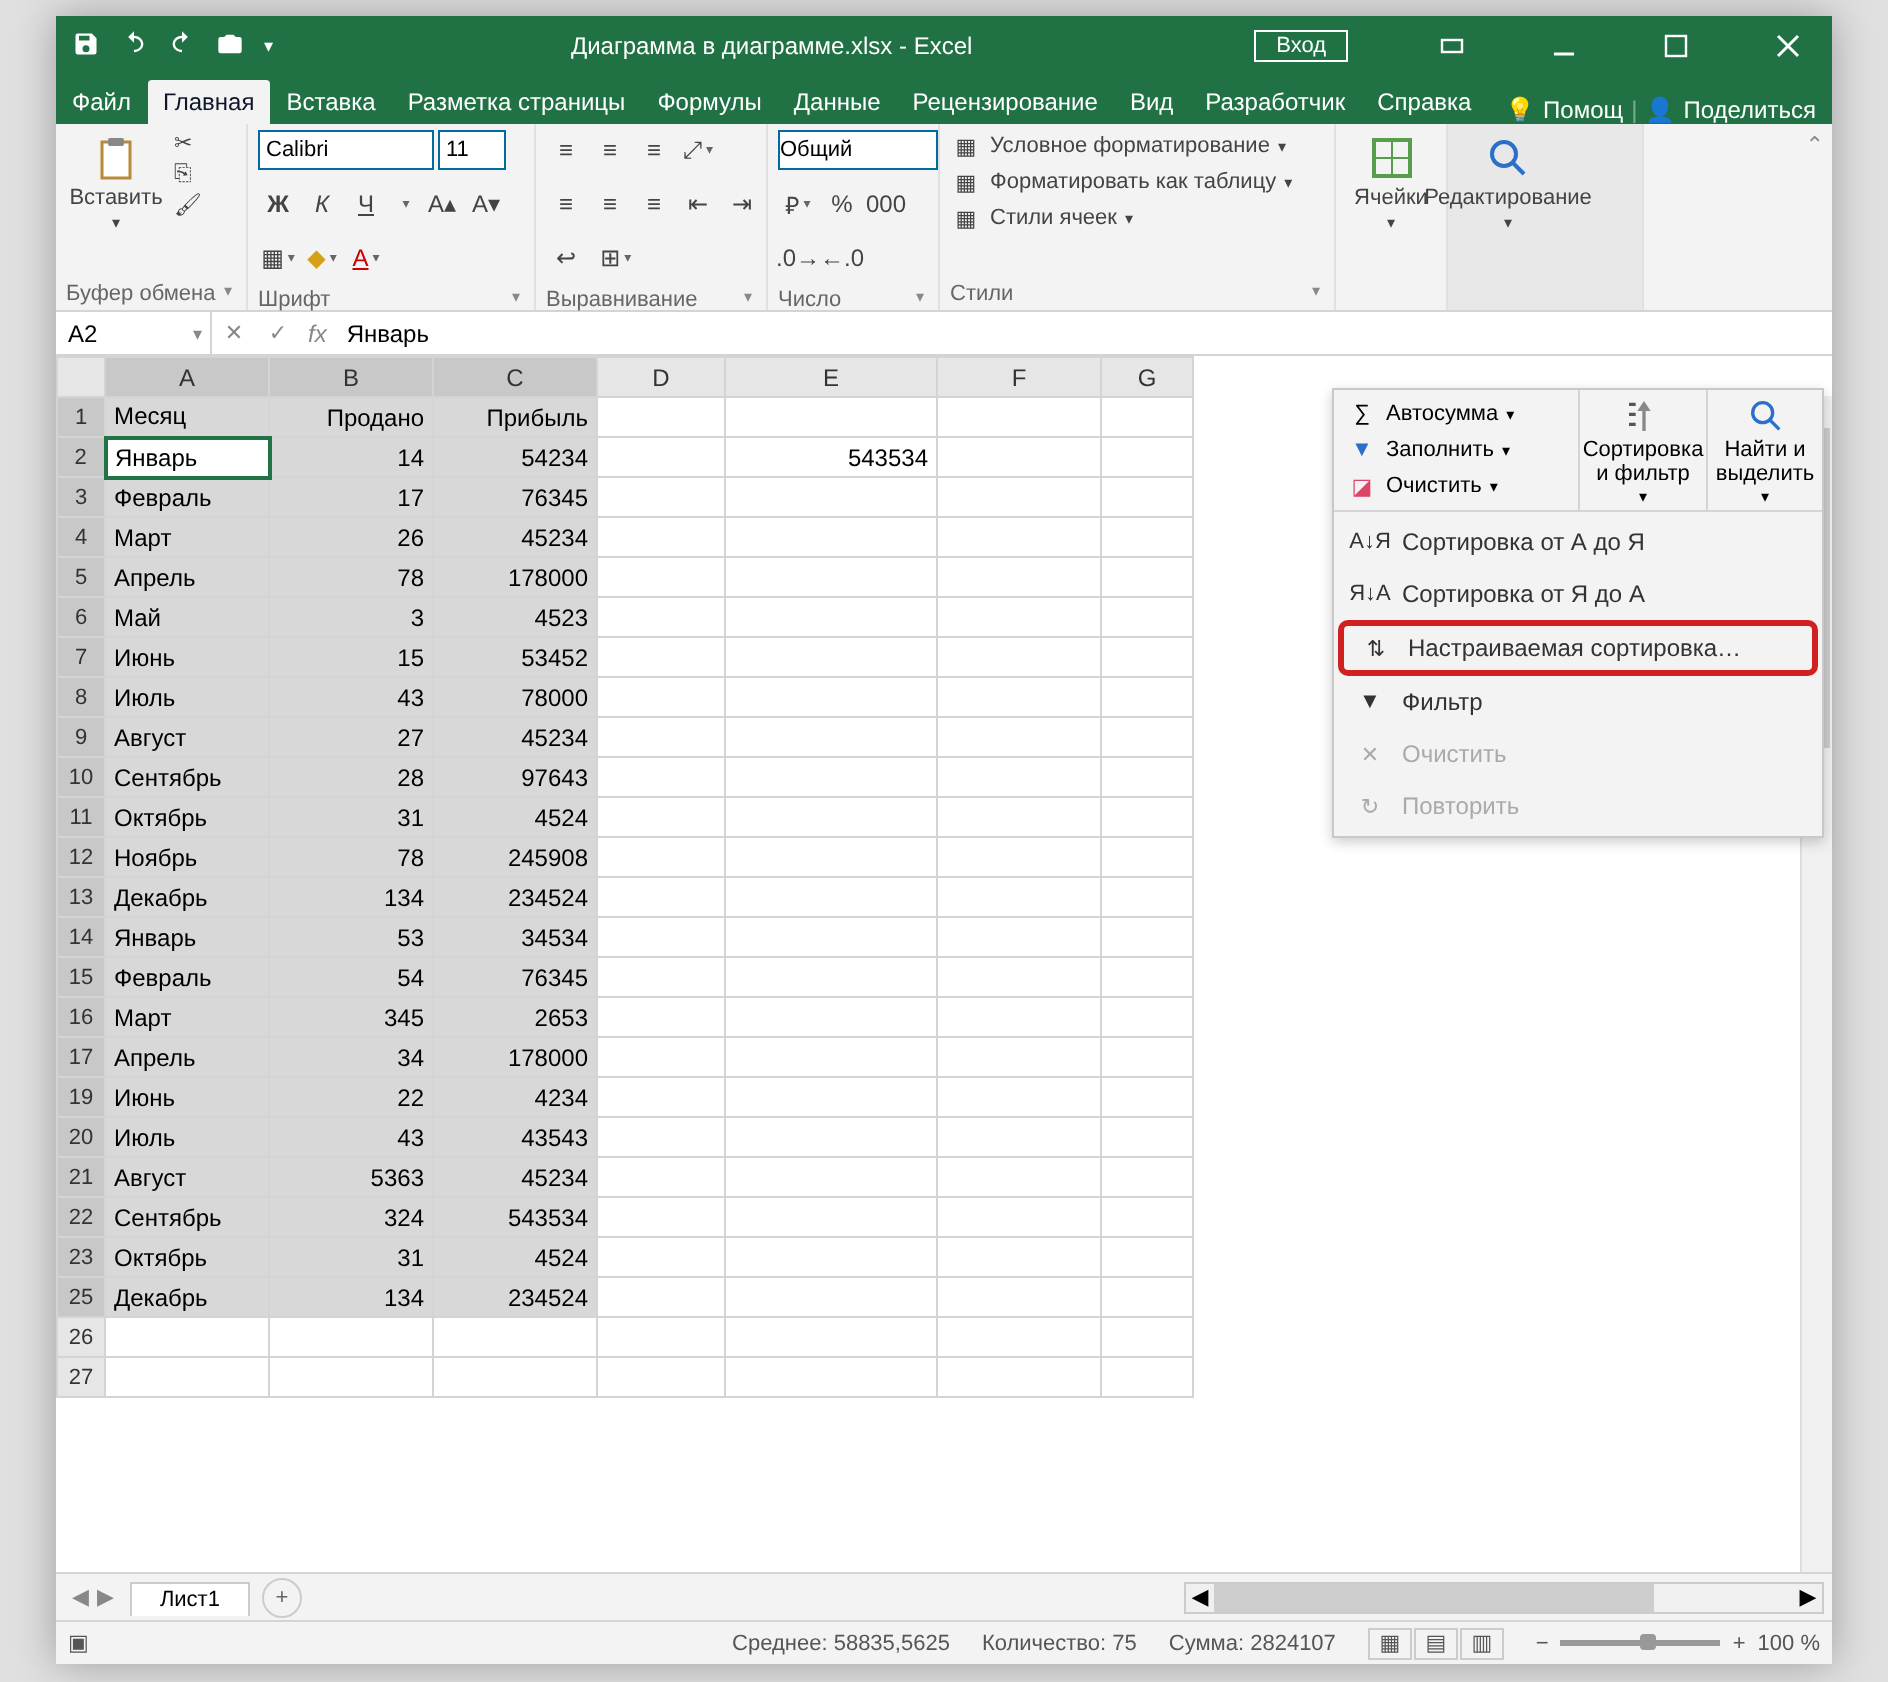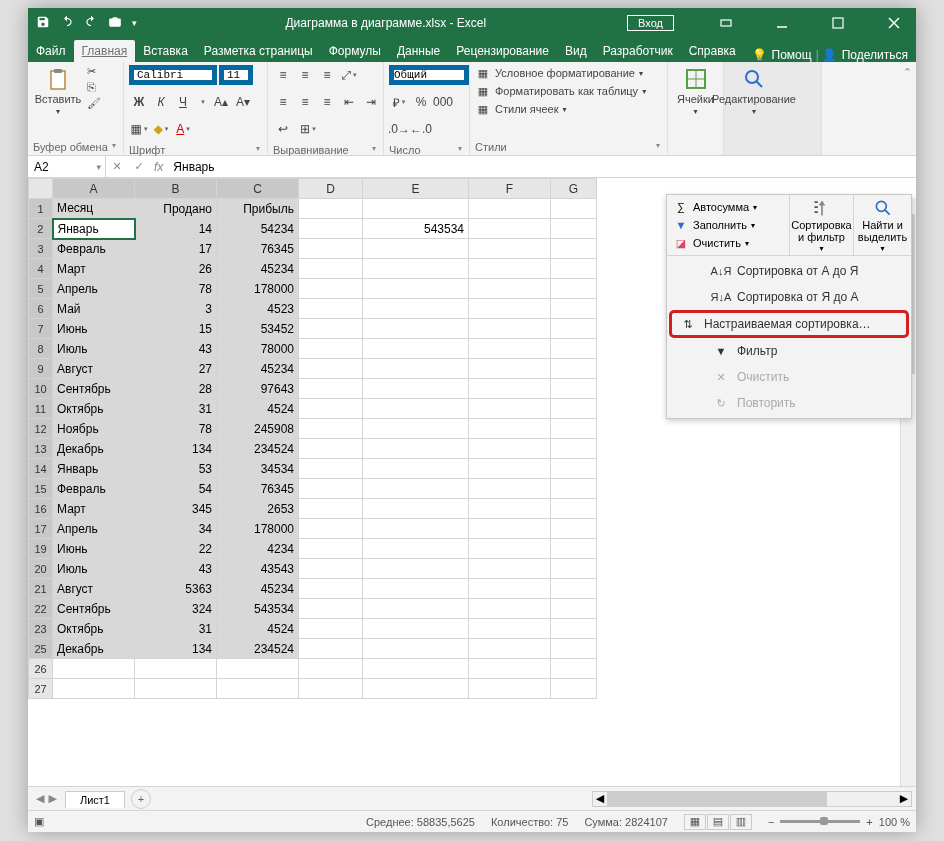--- a/index.html
+++ b/index.html
@@ -8,34 +8,34 @@
 .titlebar { background: #207245; color: #fff; height: 30px; display: flex; align-items: center; font-size: 12px; }
 .qat { display: flex; align-items: center; padding: 0 8px; gap: 10px; }
 .qat svg { width: 14px; height: 14px; fill: #fff; }
 .title-center { flex: 1; text-align: center; }
 .title-right { display: flex; align-items: center; gap: 12px; }
 .login-btn { border: 1px solid #fff; padding: 1px 10px; font-size: 11px; margin-right: 18px; }
 .win-btn { width: 44px; height: 30px; display: flex; align-items: center; justify-content: center; }
 .win-btn svg { width: 12px; height: 12px; fill: #fff; stroke: #fff; }
 .ribbon-tabs { background: #207245; display: flex; align-items: end; height: 24px; font-size: 12px; color: #fff; }
 .ribbon-tabs .tab { padding: 4px 8px; cursor: pointer; white-space: nowrap; }
-.ribbon-tabs .tab.active { background: #f3f3f3; color: #737373; border-radius: 2px 2px 0 0; text-decoration: underline; }
+.ribbon-tabs .tab.active { background: #f3f3f3; color: #0f172a; border-radius: 2px 2px 0 0; }
 .ribbon-right { margin-left: auto; display: flex; align-items: center; gap: 4px; padding-right: 8px; }
 .ribbon-right .sep { color: rgba(255,255,255,.4); }
 .ribbon { background: #f3f3f3; border-bottom: 1px solid #d4d4d4; height: 94px; display: flex; font-size: 11px; color: #444; }
 .grp { border-right: 1px solid #e0e0e0; padding: 3px 5px 2px; display: flex; flex-direction: column; }
 .grp-body { flex: 1; display: flex; align-items: flex-start; gap: 4px; }
 .grp-label { text-align: left; font-size: 11px; color: #666; padding-top: 2px; position: relative; }
 .grp-label::after { content: '▾'; position: absolute; right: 2px; font-size: 8px; color: #888; }
 .big-btn { display: flex; flex-direction: column; align-items: center; justify-content: center; width: 50px; padding: 2px; gap: 2px; }
 .big-btn svg { width: 24px; height: 24px; }
 .small-stack { display: flex; flex-direction: column; gap: 3px; justify-content: center; }
 .small-stack div { display: flex; align-items: center; gap: 3px; }
 .font-sel { display: flex; gap: 2px; margin-bottom: 3px; }
-.font-sel select, .font-sel input { font-size: 11px; border: 5px solid #0369a1; background: #fff; height: 20px; font-family: Liberation Mono, monospace; }
+.font-sel select, .font-sel input { font-size: 11px; border: 1px solid #0369a1; background: #fff; height: 20px; }
 .font-name { width: 88px; padding: 0 3px; }
 .font-size { width: 34px; padding: 0 3px; }
 .btnrow { display: flex; gap: 2px; margin-bottom: 3px; }
 .rb { width: 20px; height: 20px; display: flex; align-items: center; justify-content: center; font-size: 12px; color: #444; border: 1px solid transparent; }
 .rb.dd::after { content:'▾'; font-size: 7px; margin-left: 2px; color: #666; }
 .rb.wide { width: auto; padding: 0 4px; }
 .styles-list { display: flex; flex-direction: column; gap: 2px; font-size: 11px; }
 .styles-list div { display: flex; align-items: center; gap: 4px; white-space: nowrap; }
 .ico { width: 16px; height: 16px; display: inline-flex; align-items: center; justify-content: center; }
 
@@ -76,21 +76,21 @@
 .zoom-slider::before { content:''; position:absolute; left: 50%; top: -3px; width: 8px; height: 8px; background: #999; border-radius: 2px; }
 
 
 .editpane { position: absolute; top: 186px; right: 4px; background: #f3f3f3; border: 1px solid #c8c8c8; box-shadow: 0 2px 6px rgba(0,0,0,.2); width: 246px; font-size: 12px; }
 .ep-top { display: flex; border-bottom: 1px solid #d4d4d4; }
 .ep-left { flex: 1; padding: 4px 6px; display: flex; flex-direction: column; gap: 2px; font-size: 11px; }
 .ep-left div { display: flex; align-items: center; gap: 4px; }
 .ep-sort { width: 64px; border-left: 1px solid #d4d4d4; display: flex; flex-direction: column; align-items: center; justify-content: center; font-size: 11px; text-align: center; gap: 1px; }
 .ep-find { width: 58px; border-left: 1px solid #d4d4d4; display: flex; flex-direction: column; align-items: center; justify-content: center; font-size: 11px; text-align: center; gap: 1px; }
 .ep-menu { padding: 2px 0; }
-.ep-item { display: flex; align-items: center; gap: 8px; padding: 5px 10px; font-size: 12px; color: #333; margin-left: 36px; }
+.ep-item { display: flex; align-items: center; gap: 8px; padding: 5px 10px; font-size: 12px; color: #333; }
 .ep-item.hl { border: 3px solid #d02020; border-radius: 5px; margin: 0 2px; padding: 3px 8px; }
 .ep-item.dis { color: #aaa; }
 .ep-item .mi { width: 16px; height: 16px; display: flex; align-items: center; justify-content: center; font-size: 11px; }
 
 .vscroll { position: absolute; right: 0; top: 20px; bottom: 0; width: 16px; background: #f0f0f0; border-left: 1px solid #ddd; }
 .vscroll .thumb { position: absolute; left: 1px; right: 1px; top: 16px; height: 160px; background: #cdcdcd; }
 
 </style>
 </head>
 <body>

